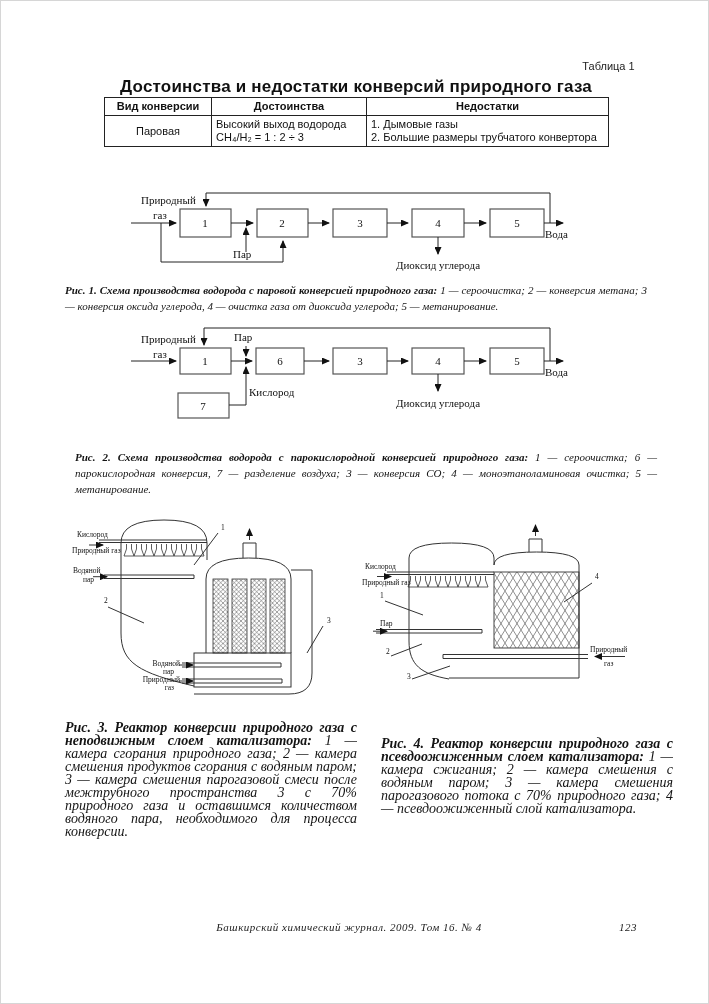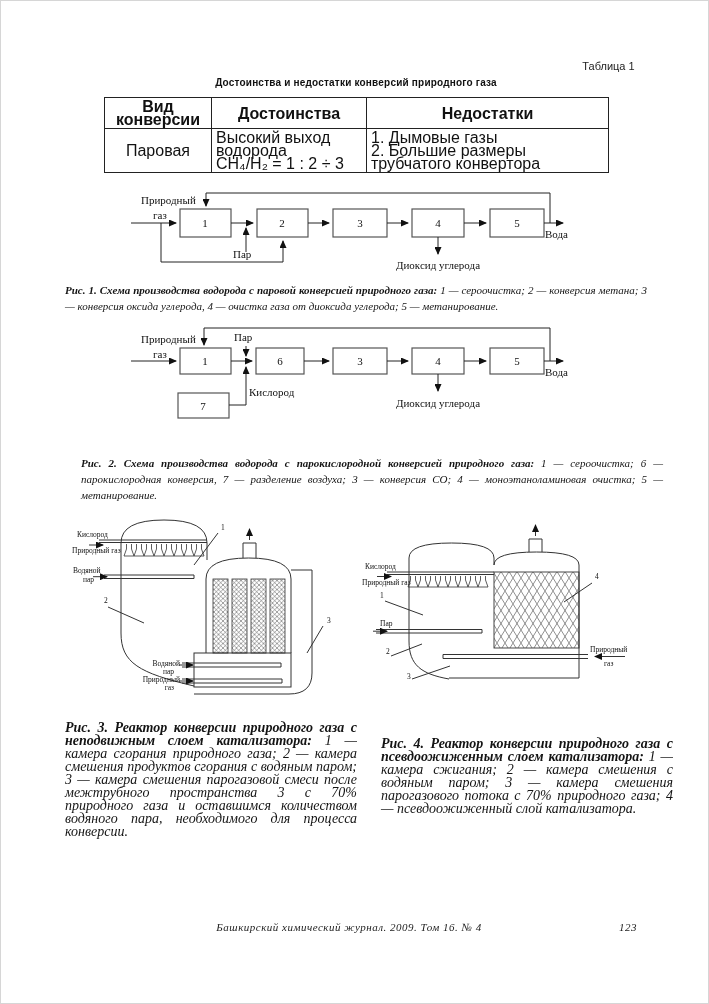--- a/index.html
+++ b/index.html
@@ -1,22 +1,22 @@
 <!DOCTYPE html>
 <html><head>
 <meta charset="utf-8">
 <style>
   html,body{margin:0;padding:0;background:#fff;}
   .page{position:relative;width:709px;height:1004px;background:#ffffff;
         font-family:"Liberation Sans","DejaVu Sans",sans-serif;color:#111;
         border:1px solid #d6d6d6;box-sizing:border-box;overflow:hidden;}
   .abs{position:absolute;}
   .tbl-label{font-size:11px;color:#222;}
-  .tbl-title{font-size:10px;font-weight:bold;text-align:center;letter-spacing:0.2px;}
-  table.t{border-collapse:collapse;table-layout:fixed;font-size:16px;line-height:13px;color:#111;}
+  .tbl-title{font-size:17px;font-weight:bold;text-align:center;letter-spacing:0.2px;}
+  table.t{border-collapse:collapse;table-layout:fixed;font-size:11px;line-height:13px;color:#111;}
   table.t th,table.t td{border:1px solid #222;padding:2px 4px;vertical-align:middle;}
   table.t{border:1.5px solid #222;}
   table.t th{font-weight:bold;text-align:center;padding:2px 2px;}
   td.c{text-align:center;}
   .cap{font-family:"Liberation Serif","DejaVu Serif",serif;font-style:italic;
        font-size:11px;line-height:16px;text-align:justify;color:#141414;}
   .cap .lead{font-weight:bold;}
   .cap-sm{font-size:14px;line-height:13px;}
   .footer{font-family:"Liberation Serif","DejaVu Serif",serif;font-style:italic;
           font-size:11px;letter-spacing:0.5px;color:#222;padding-left:12px;}
@@ -160,21 +160,21 @@
       <path class="ln" d="M128,84 L145,84 L145,46" marker-end="url(#m2)"></path>
     </g>
     <text class="dt" x="148" y="75">Кислород</text>
     <g>
       <line class="ln" x1="337" y1="53" x2="337" y2="70" marker-end="url(#m2)"></line>
     </g>
     <text class="dt" x="337" y="86" text-anchor="middle">Диоксид углерода</text>
     <text class="dt" x="444" y="55">Вода</text>
   </svg>
 
-  <p class="abs cap" style="left:64px;top:438px;width:582px;margin:16px;">
+  <p class="abs cap" style="left:64px;top:438px;width:582px;margin:10px;">
     <span class="lead">Рис. 2. Схема производства водорода с парокислородной конверсией природного газа:</span><span> 1 — сероочистка; 6 — парокислородная конверсия, 7 — разделение воздуха; 3 — конверсия СО; 4 — моноэтаноламиновая очистка; 5 —метанирование.</span>
   </p>
 
   <svg class="abs" style="left:60px;top:512px;" width="310" height="200" viewBox="0 0 310 200">
     <defs>
       <marker id="m3" markerWidth="8" markerHeight="7" refX="7" refY="3.5" orient="auto" markerUnits="userSpaceOnUse">
         <path d="M0,0 L8,3.5 L0,7 Z" fill="#111"></path>
       </marker>
       <pattern id="xh" width="4.5" height="4.5" patternUnits="userSpaceOnUse">
         <path d="M0,4.5 L4.5,0 M0,0 L4.5,4.5" stroke="#444" stroke-width="0.5"></path>

